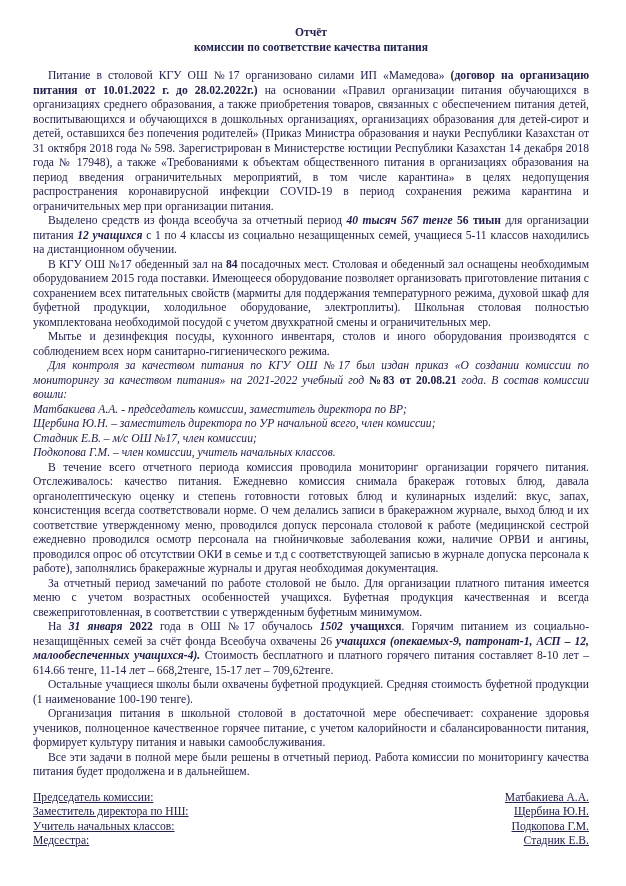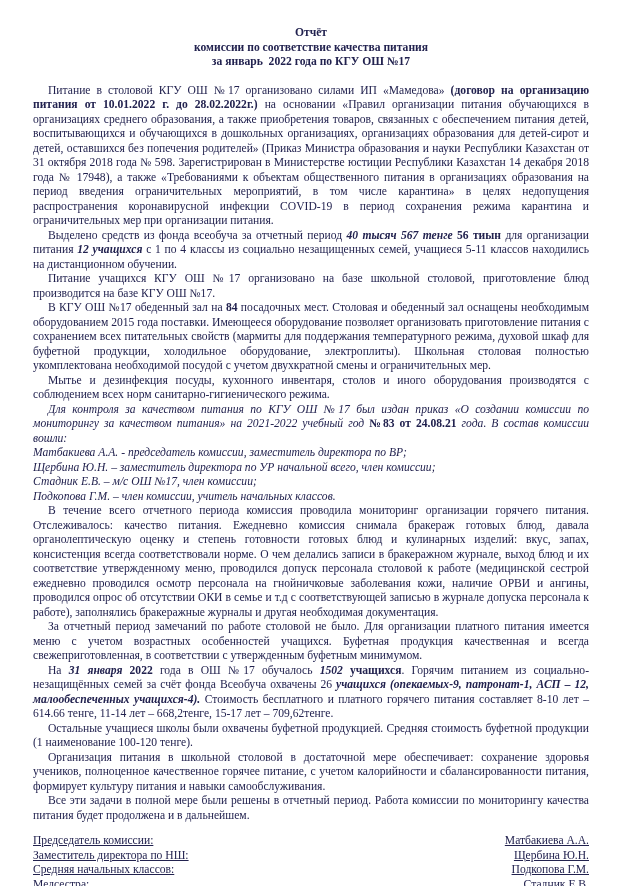--- a/index.html
+++ b/index.html
@@ -39,53 +39,51 @@
   .sig-label { flex: 0 0 329px; }
   .sig-name { flex: 1; text-align: right; }
 </style>
 </head>
 <body>
 
 <div class="page">
   <div class="title-block">
     <div class="title-line">Отчёт</div>
     <div class="title-line">комиссии по соответствие качества питания</div>
-    <div class="title-line">за январь  2022 года по КГУ ОШ №17</div>
   </div>
 
   <div class="report-body">
       <p class="para indent"><span class="run-n">Питание в столовой  КГУ ОШ №17 организовано силами  ИП «Мамедова» </span><span class="run-b">(договор на организацию питания от 10.01.2022 г. до 28.02.2022г.)</span><span class="run-n"> на основании «Правил организации питания обучающихся в организациях среднего образования, а также приобретения товаров, связанных с обеспечением питания детей, воспитывающихся и обучающихся в дошкольных организациях, организациях образования для детей-сирот и детей, оставшихся без попечения родителей» (Приказ Министра образования и науки Республики Казахстан от 31 октября 2018 года № 598. Зарегистрирован в Министерстве юстиции Республики Казахстан 14 декабря 2018 года № 17948), а также «Требованиями к объектам общественного питания в организациях образования на период введения ограничительных мероприятий, в том числе карантина» в целях недопущения распространения коронавирусной инфекции COVID-19 в период сохранения режима карантина и ограничительных мер при организации питания.</span></p>
       <p class="para indent"><span class="run-n">Выделено средств из фонда всеобуча за отчетный период </span><span class="run-bi">40 тысяч 567 тенге</span><span class="run-n">  </span><span class="run-b">56 тиын</span><span class="run-n"> для организации питания </span><span class="run-bi">12 учащихся</span><span class="run-n"> с 1 по 4 классы из социально незащищенных семей, учащиеся 5-11 классов находились на дистанционном обучении.</span></p>
-      <p class="para indent"><span class="run-n">Питание учащихся КГУ ОШ №17 организовано на базе школьной столовой, приготовление блюд производится на базе КГУ ОШ №17.</span></p>
       <p class="para indent"><span class="run-n">В КГУ ОШ №17 обеденный зал на </span><span class="run-b">84</span><span class="run-n"> посадочных мест. Столовая и обеденный зал оснащены необходимым оборудованием 2015 года поставки. Имеющееся оборудование позволяет организовать приготовление питания с сохранением всех питательных свойств (мармиты для поддержания температурного режима, духовой шкаф для буфетной продукции, холодильное оборудование, электроплиты). Школьная столовая полностью укомплектована необходимой посудой с учетом двухкратной смены и ограничительных мер.</span></p>
       <p class="para indent"><span class="run-n">Мытье и дезинфекция посуды, кухонного инвентаря, столов и иного оборудования производятся с соблюдением всех норм санитарно-гигиенического режима.</span></p>
-      <p class="para indent"><span class="run-i">Для контроля за качеством питания по КГУ ОШ №17  был издан приказ «О создании комиссии по мониторингу за качеством питания» на 2021-2022 учебный год </span><span class="run-b">№83  от 24.08.21</span><span class="run-i"> года. В состав комиссии вошли:</span></p>
+      <p class="para indent"><span class="run-i">Для контроля за качеством питания по КГУ ОШ №17  был издан приказ «О создании комиссии по мониторингу за качеством питания» на 2021-2022 учебный год </span><span class="run-b">№83  от 20.08.21</span><span class="run-i"> года. В состав комиссии вошли:</span></p>
       <p class="para"><span class="run-i">Матбакиева А.А. -  председатель комиссии, заместитель директора по ВР;</span></p>
       <p class="para"><span class="run-i">Щербина Ю.Н. – заместитель директора по УР начальной всего, член комиссии;</span></p>
       <p class="para"><span class="run-i">Стадник Е.В. – м/с ОШ №17, член комиссии;</span></p>
       <p class="para"><span class="run-i">Подкопова Г.М. – член комиссии, учитель начальных классов.</span></p>
       <p class="para indent"><span class="run-n">В течение всего отчетного периода комиссия проводила мониторинг  организации горячего питания. Отслеживалось: качество питания. Ежедневно комиссия снимала бракераж готовых блюд, давала органолептическую оценку и степень готовности готовых блюд и кулинарных изделий: вкус, запах, консистенция всегда соответствовали норме. О чем делались записи в бракеражном журнале, выход блюд и их соответствие утвержденному меню, проводился допуск  персонала столовой к работе  (медицинской сестрой ежедневно проводился осмотр персонала на гнойничковые заболевания кожи, наличие ОРВИ и ангины, проводился опрос  об отсутствии ОКИ в семье и т.д с соответствующей записью в журнале допуска персонала к работе), заполнялись бракеражные журналы и другая  необходимая документация.</span></p>
       <p class="para indent"><span class="run-n">За отчетный период замечаний по  работе столовой не было. Для организации платного питания имеется меню с  учетом возрастных особенностей учащихся. Буфетная продукция качественная и всегда свежеприготовленная, в соответствии с утвержденным буфетным минимумом.</span></p>
       <p class="para indent"><span class="run-n">На </span><span class="run-bi">31 января</span><span class="run-n"> </span><span class="run-b">2022</span><span class="run-n"> года в ОШ №17 обучалось </span><span class="run-bi">1502</span><span class="run-n"> </span><span class="run-b">учащихся</span><span class="run-n">. Горячим питанием из социально-незащищённых семей за счёт фонда Всеобуча охвачены 26 </span><span class="run-bi">учащихся (опекаемых-9, патронат-1, АСП – 12, малообеспеченных учащихся-4).</span><span class="run-n"> Стоимость бесплатного и платного горячего питания составляет 8-10 лет – 614.66 тенге, 11-14 лет – 668,2тенге, 15-17 лет – 709,62тенге.</span></p>
-      <p class="para indent"><span class="run-n">Остальные учащиеся школы были охвачены буфетной продукцией. Средняя стоимость буфетной продукции (1 наименование 100-120 тенге).</span></p>
+      <p class="para indent"><span class="run-n">Остальные учащиеся школы были охвачены буфетной продукцией. Средняя стоимость буфетной продукции (1 наименование 100-190 тенге).</span></p>
       <p class="para indent"><span class="run-n">Организация питания в школьной столовой в достаточной  мере  обеспечивает: сохранение здоровья учеников, полноценное качественное горячее питание, с учетом  калорийности  и сбалансированности питания, формирует  культуру питания и навыки самообслуживания.</span></p>
       <p class="para indent"><span class="run-n">Все эти задачи в полной мере были решены в отчетный период. Работа комиссии по мониторингу качества питания будет продолжена и в дальнейшем.</span></p>
     </div>
 
   <div class="signature-block">
       <div class="sig-row">
         <span class="sig-label">Председатель комиссии:</span>
         <span class="sig-name">Матбакиева А.А.</span>
       </div>
       <div class="sig-row">
         <span class="sig-label">Заместитель директора по НШ:</span>
         <span class="sig-name">Щербина Ю.Н.</span>
       </div>
       <div class="sig-row">
-        <span class="sig-label">Средняя начальных классов:</span>
+        <span class="sig-label">Учитель начальных классов:</span>
         <span class="sig-name">Подкопова Г.М.</span>
       </div>
       <div class="sig-row">
         <span class="sig-label">Медсестра:</span>
         <span class="sig-name">Стадник Е.В.</span>
       </div>
     </div>
 </div>
 
 </body></html>

